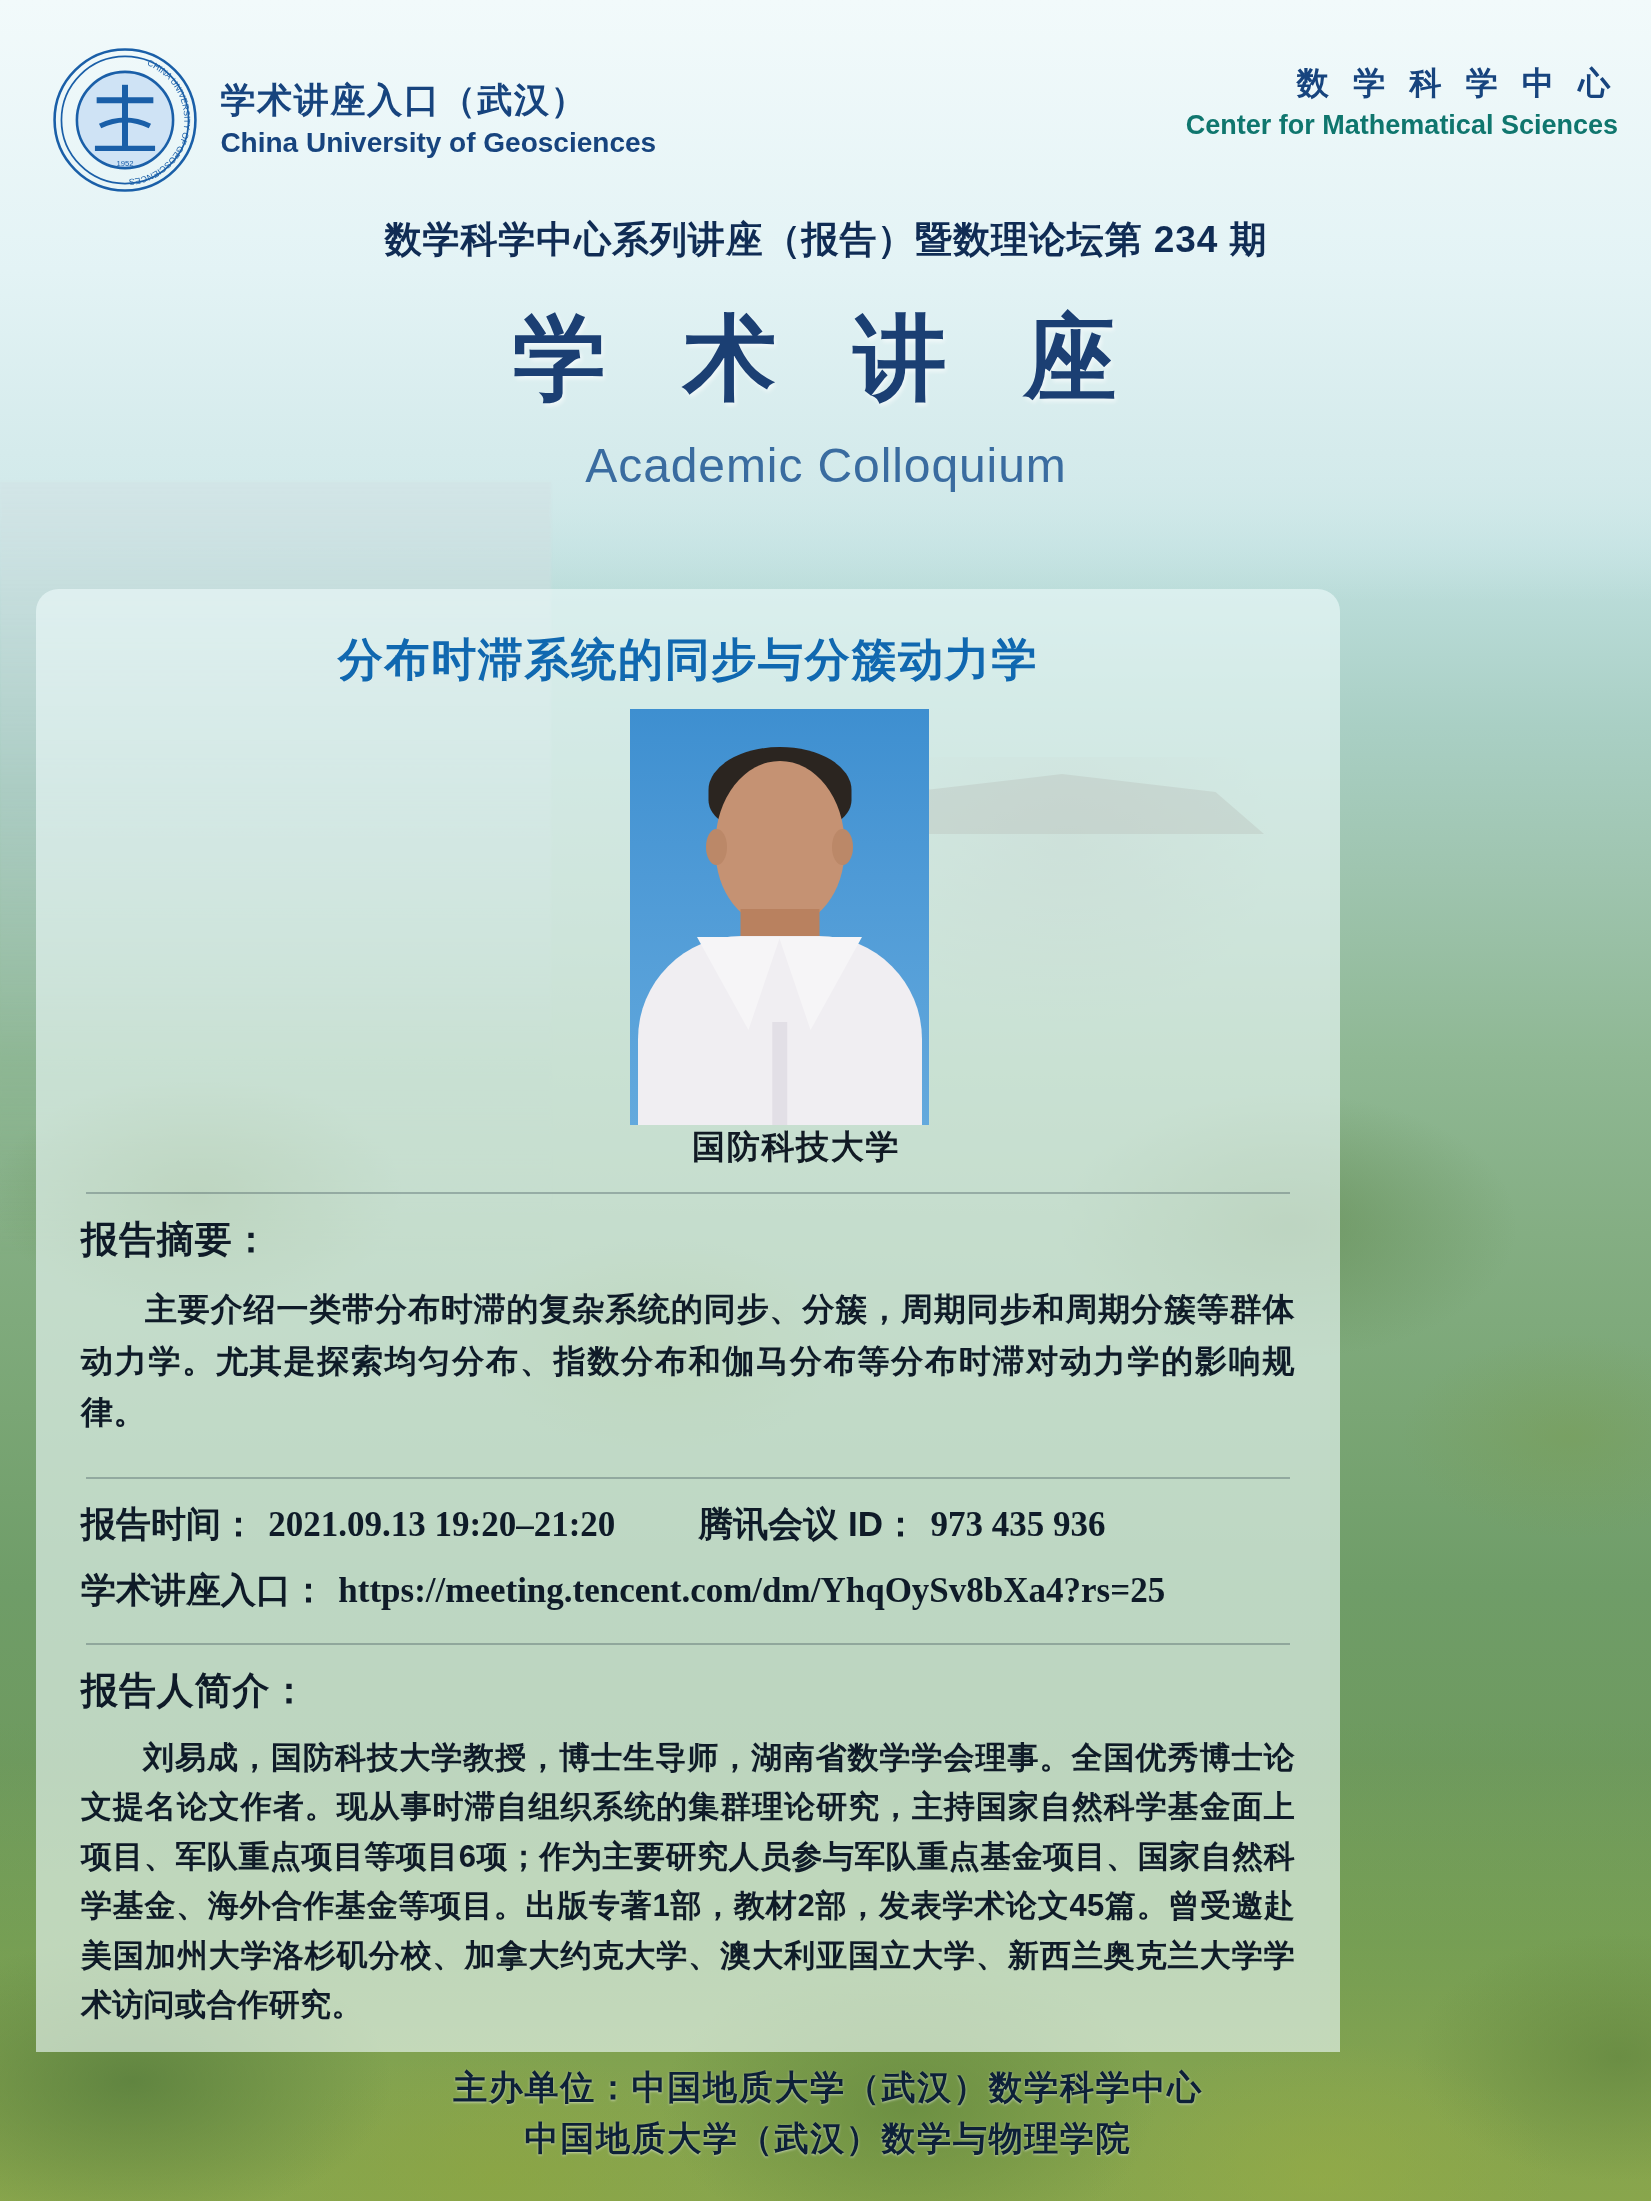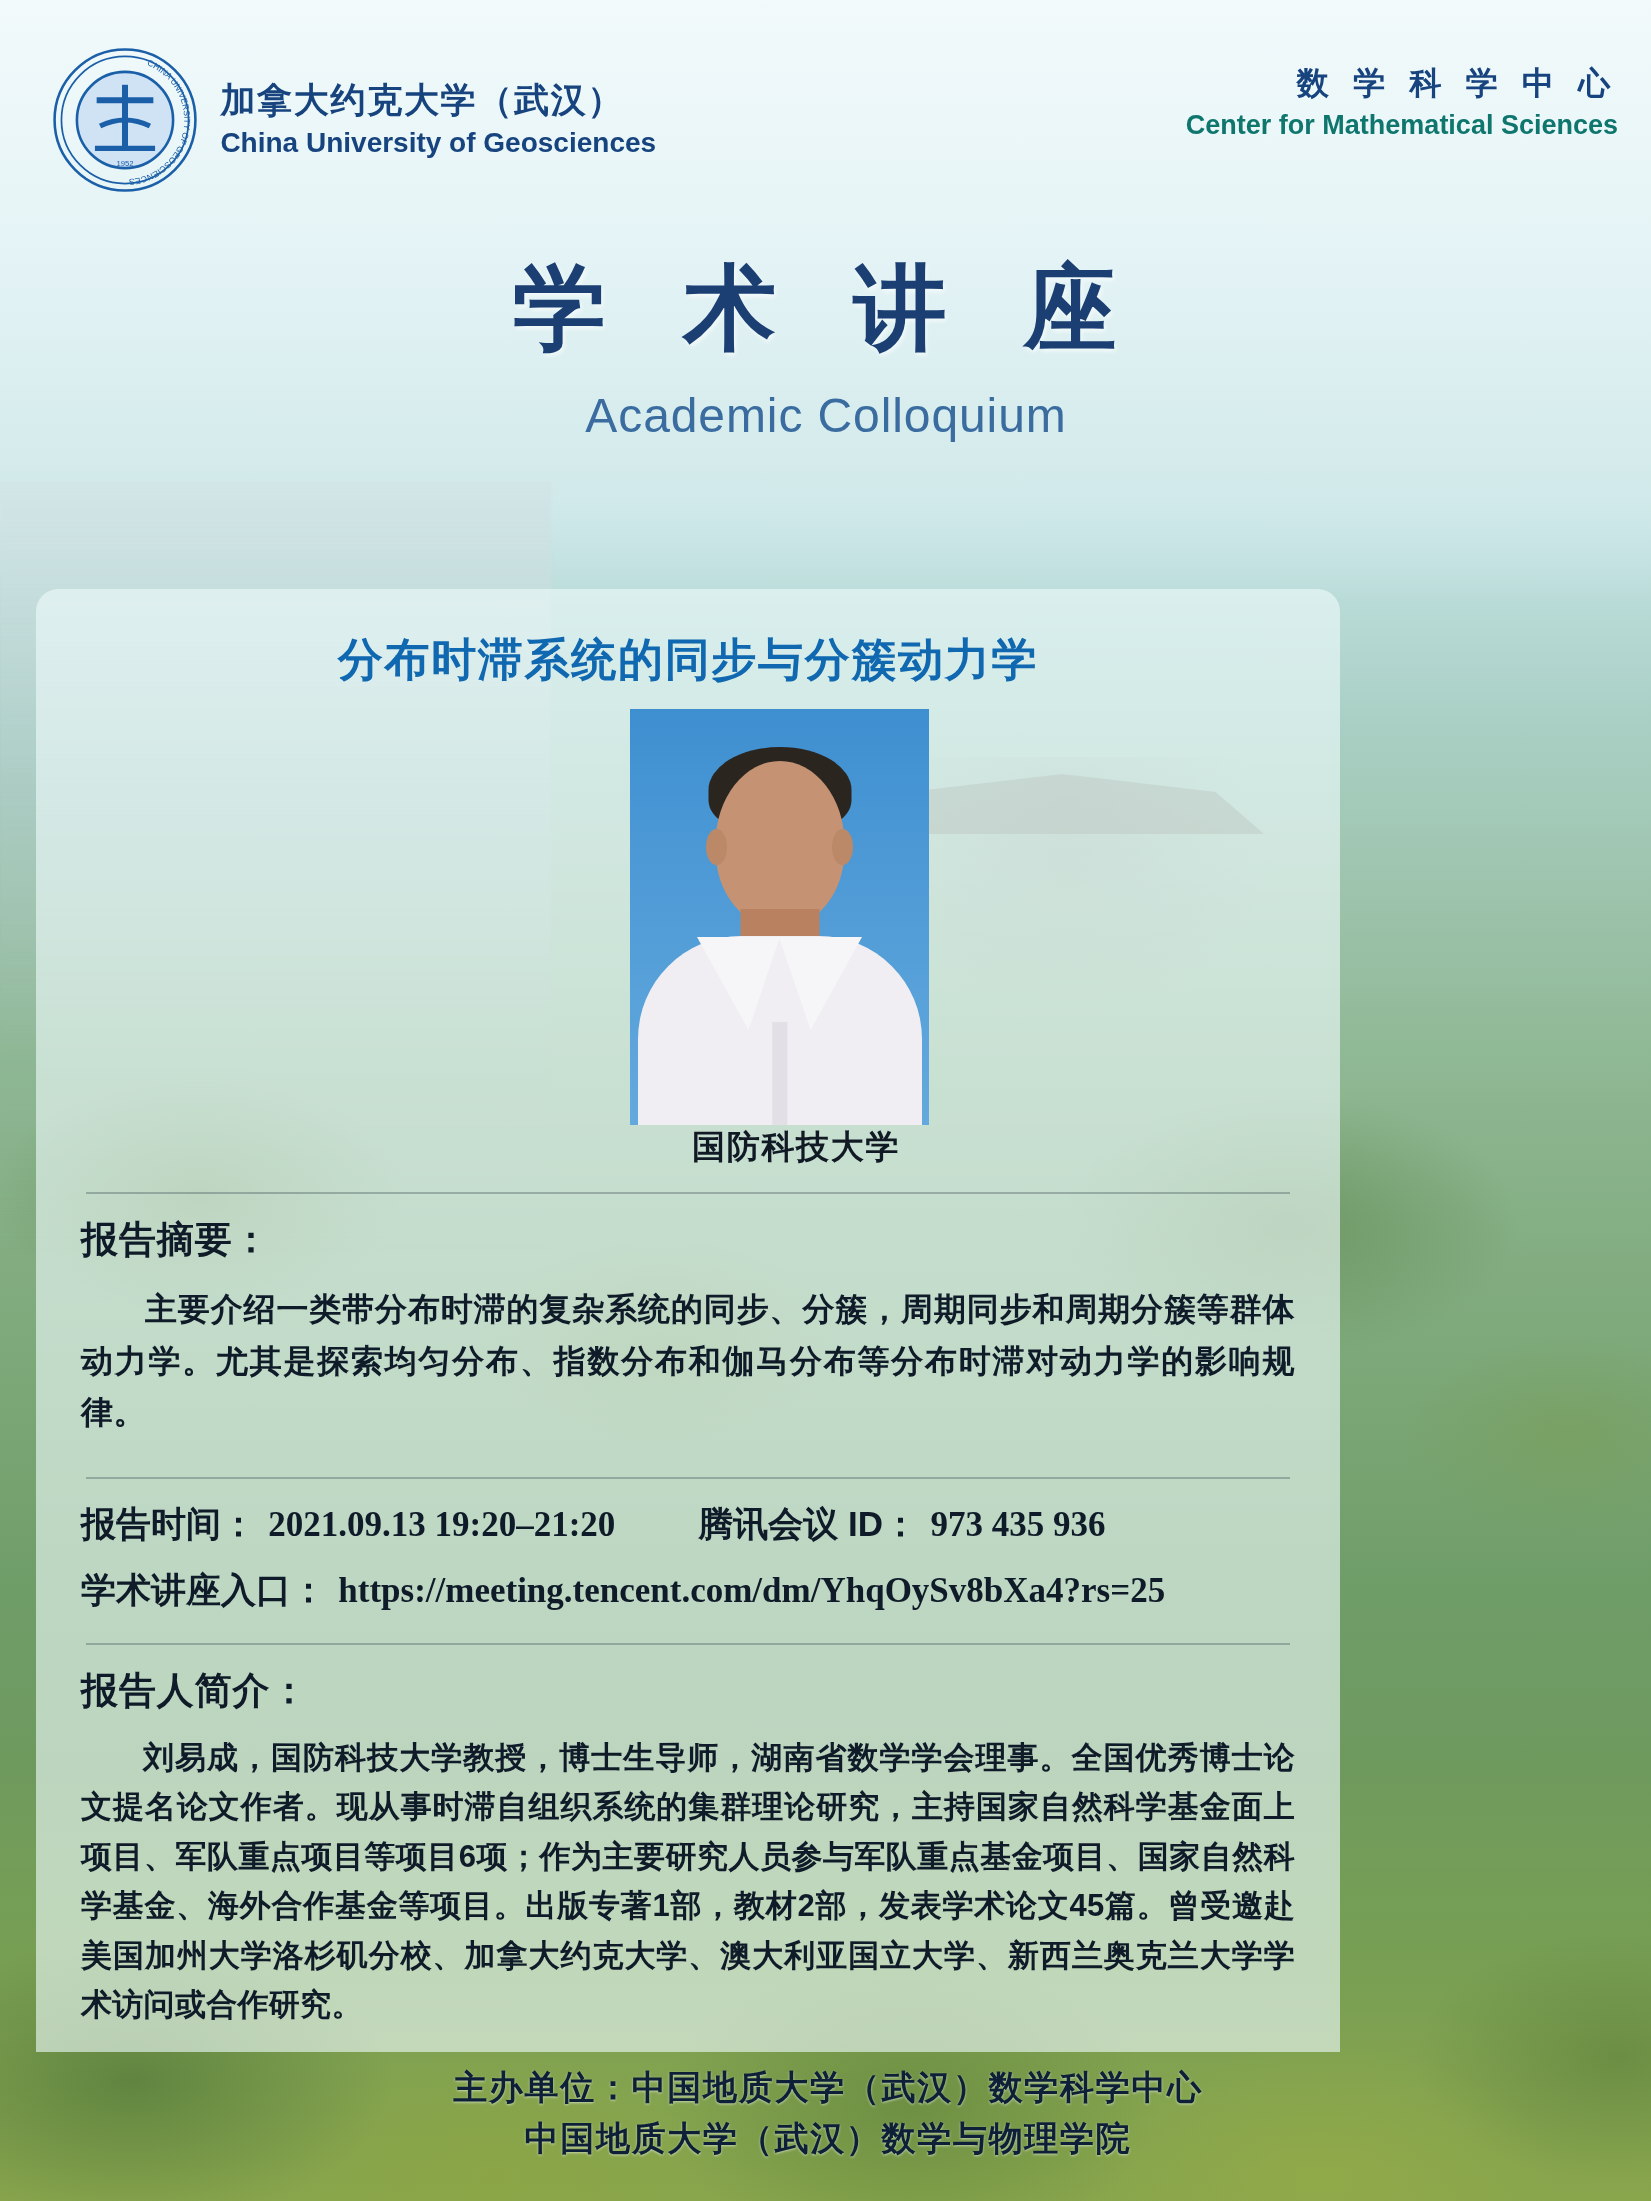--- a/index.html
+++ b/index.html
@@ -364,31 +364,32 @@
         <path d="M56 92 Q85 78 114 92" stroke="#1a5fa8" stroke-width="6" fill="none"></path>
         <path d="M50 118 L120 118" stroke="#1a5fa8" stroke-width="6" fill="none"></path>
         <text x="85" y="138" font-size="9" fill="#1a5fa8" text-anchor="middle" font-family="Liberation Sans, sans-serif">1952</text>
         <path id="arcTop" d="M85,16 a69,69 0 0,1 0,138 a69,69 0 0,1 0,-138" fill="none"></path>
         <text font-size="10" fill="#1a5fa8" font-family="Liberation Sans, sans-serif">
           <textPath href="#arcTop" startOffset="6%">CHINA UNIVERSITY OF GEOSCIENCES</textPath>
         </text>
       </svg>
     </div>
     <div>
-      <div class="brand-cn">加拿大约克大学（武汉）</div>
+      <div class="brand-cn">学术讲座入口（武汉）</div>
       <div class="brand-en">China University of Geosciences</div>
     </div>
   </div>
   <div class="brand-right">
     <div class="center-cn">数 学 科 学 中 心</div>
     <div class="center-en">Center for Mathematical Sciences</div>
   </div>
 </div>
 
 <div class="title-block">
+  <div class="series-line">数学科学中心系列讲座（报告）暨数理论坛第 234 期</div>
   <div class="big-title">学 术 讲 座</div>
   <div class="sub-title">Academic Colloquium</div>
 </div>
 
 <div class="card">
 
   <div class="talk-title">分布时滞系统的同步与分簇动力学</div>
 
   <div class="portrait">
     <div class="p-hair"></div>

